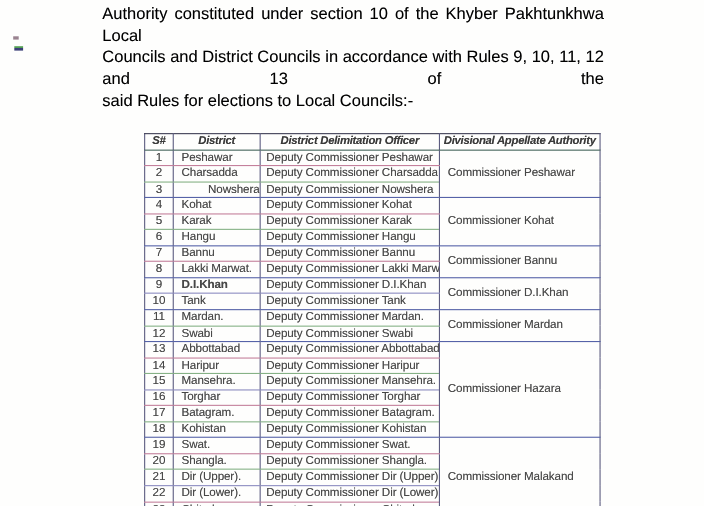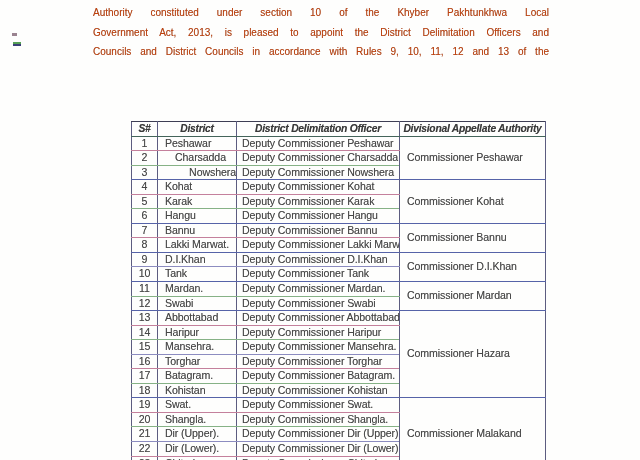--- a/index.html
+++ b/index.html
@@ -16,23 +16,23 @@
     width: 640px;
     height: 460px;
     background: #fefefd;
   }
   
   .paragraph {
     position: absolute;
     left: 93px;
     top: 3px;
     width: 456px;
-    font-size: 10px;
+    font-size: 15px;
     line-height: 19.7px;
-    color: #c2410c;
+    color: #000000;
     text-shadow: 0 0 0.5px rgba(90,90,90,0.55);
   }
   .paragraph .pline {
     text-align: justify;
     text-align-last: justify;
     white-space: normal;
   }
   .paragraph .pline.last {
     text-align: left;
     text-align-last: left;
@@ -94,22 +94,22 @@
     background: linear-gradient(#55a055 0 50%, #3b3f77 50% 100%);
   }
 </style>
 </head>
 <body>
 
 <div class="page">
 
   <div class="paragraph">
       <div class="pline">Authority constituted under section 10 of the Khyber Pakhtunkhwa Local</div>
-      <div class="pline">Government Act, 2013, is pleased to appoint the District Delimitation Officers and</div>
       <div class="pline">Councils and District Councils in accordance with Rules 9, 10, 11, 12 and 13 of the</div>
+      <div class="pline last">said Rules for elections to Local Councils:-</div>
     </div>
 
   <table class="dtable">
     <colgroup>
       <col class="c-sn">
         <col class="c-district">
         <col class="c-officer">
         <col class="c-authority">
     </colgroup>
     <thead>
@@ -122,21 +122,21 @@
     </thead>
     <tbody>
         <tr>
           <td class="sn" style="border-bottom-color: rgb(196, 128, 156);">1</td>
           <td class="district" style="border-bottom-color: rgb(196, 128, 156);">Peshawar</td>
           <td class="officer" style="border-bottom-color: rgb(196, 128, 156);">Deputy Commissioner Peshawar</td>
           <td class="authority" rowspan="3" style="border-bottom-color: rgb(86, 99, 168);">Commissioner Peshawar</td>
         </tr>
         <tr>
           <td class="sn" style="border-bottom-color: rgb(134, 178, 134);">2</td>
-          <td class="district" style="border-bottom-color: rgb(134, 178, 134); text-align: center;">Charsadda</td>
+          <td class="district" style="border-bottom-color: rgb(134, 178, 134);">Charsadda</td>
           <td class="officer" style="border-bottom-color: rgb(134, 178, 134);">Deputy Commissioner Charsadda</td>
         </tr>
         <tr>
           <td class="sn" style="border-bottom-color: rgb(86, 99, 168);">3</td>
           <td class="district" style="border-bottom-color: rgb(86, 99, 168); text-align: right;">Nowshera</td>
           <td class="officer" style="border-bottom-color: rgb(86, 99, 168); margin-left: 28px;">Deputy Commissioner Nowshera</td>
         </tr>
         <tr>
           <td class="sn" style="border-bottom-color: rgb(196, 128, 156);">4</td>
           <td class="district" style="border-bottom-color: rgb(196, 128, 156);">Kohat</td>
@@ -159,21 +159,21 @@
           <td class="officer" style="border-bottom-color: rgb(196, 128, 156);">Deputy Commissioner Bannu</td>
           <td class="authority" rowspan="2" style="border-bottom-color: rgb(86, 99, 168);">Commissioner Bannu</td>
         </tr>
         <tr>
           <td class="sn" style="border-bottom-color: rgb(86, 99, 168);">8</td>
           <td class="district" style="border-bottom-color: rgb(86, 99, 168);">Lakki Marwat.</td>
           <td class="officer" style="border-bottom-color: rgb(86, 99, 168);">Deputy Commissioner Lakki Marwat.</td>
         </tr>
         <tr>
           <td class="sn" style="border-bottom-color: rgb(140, 140, 192);">9</td>
-          <td class="district" style="border-bottom-color: rgb(140, 140, 192);">D.I.Khan</td>
+          <td class="district" style="border-bottom-color: rgb(140, 140, 192); font-weight: bold;">D.I.Khan</td>
           <td class="officer" style="border-bottom-color: rgb(140, 140, 192);">Deputy Commissioner D.I.Khan</td>
           <td class="authority" rowspan="2" style="border-bottom-color: rgb(86, 99, 168);">Commissioner D.I.Khan</td>
         </tr>
         <tr>
           <td class="sn" style="border-bottom-color: rgb(86, 99, 168);">10</td>
           <td class="district" style="border-bottom-color: rgb(86, 99, 168);">Tank</td>
           <td class="officer" style="border-bottom-color: rgb(86, 99, 168);">Deputy Commissioner Tank</td>
         </tr>
         <tr>
           <td class="sn" style="border-bottom-color: rgb(134, 178, 134);">11</td>

